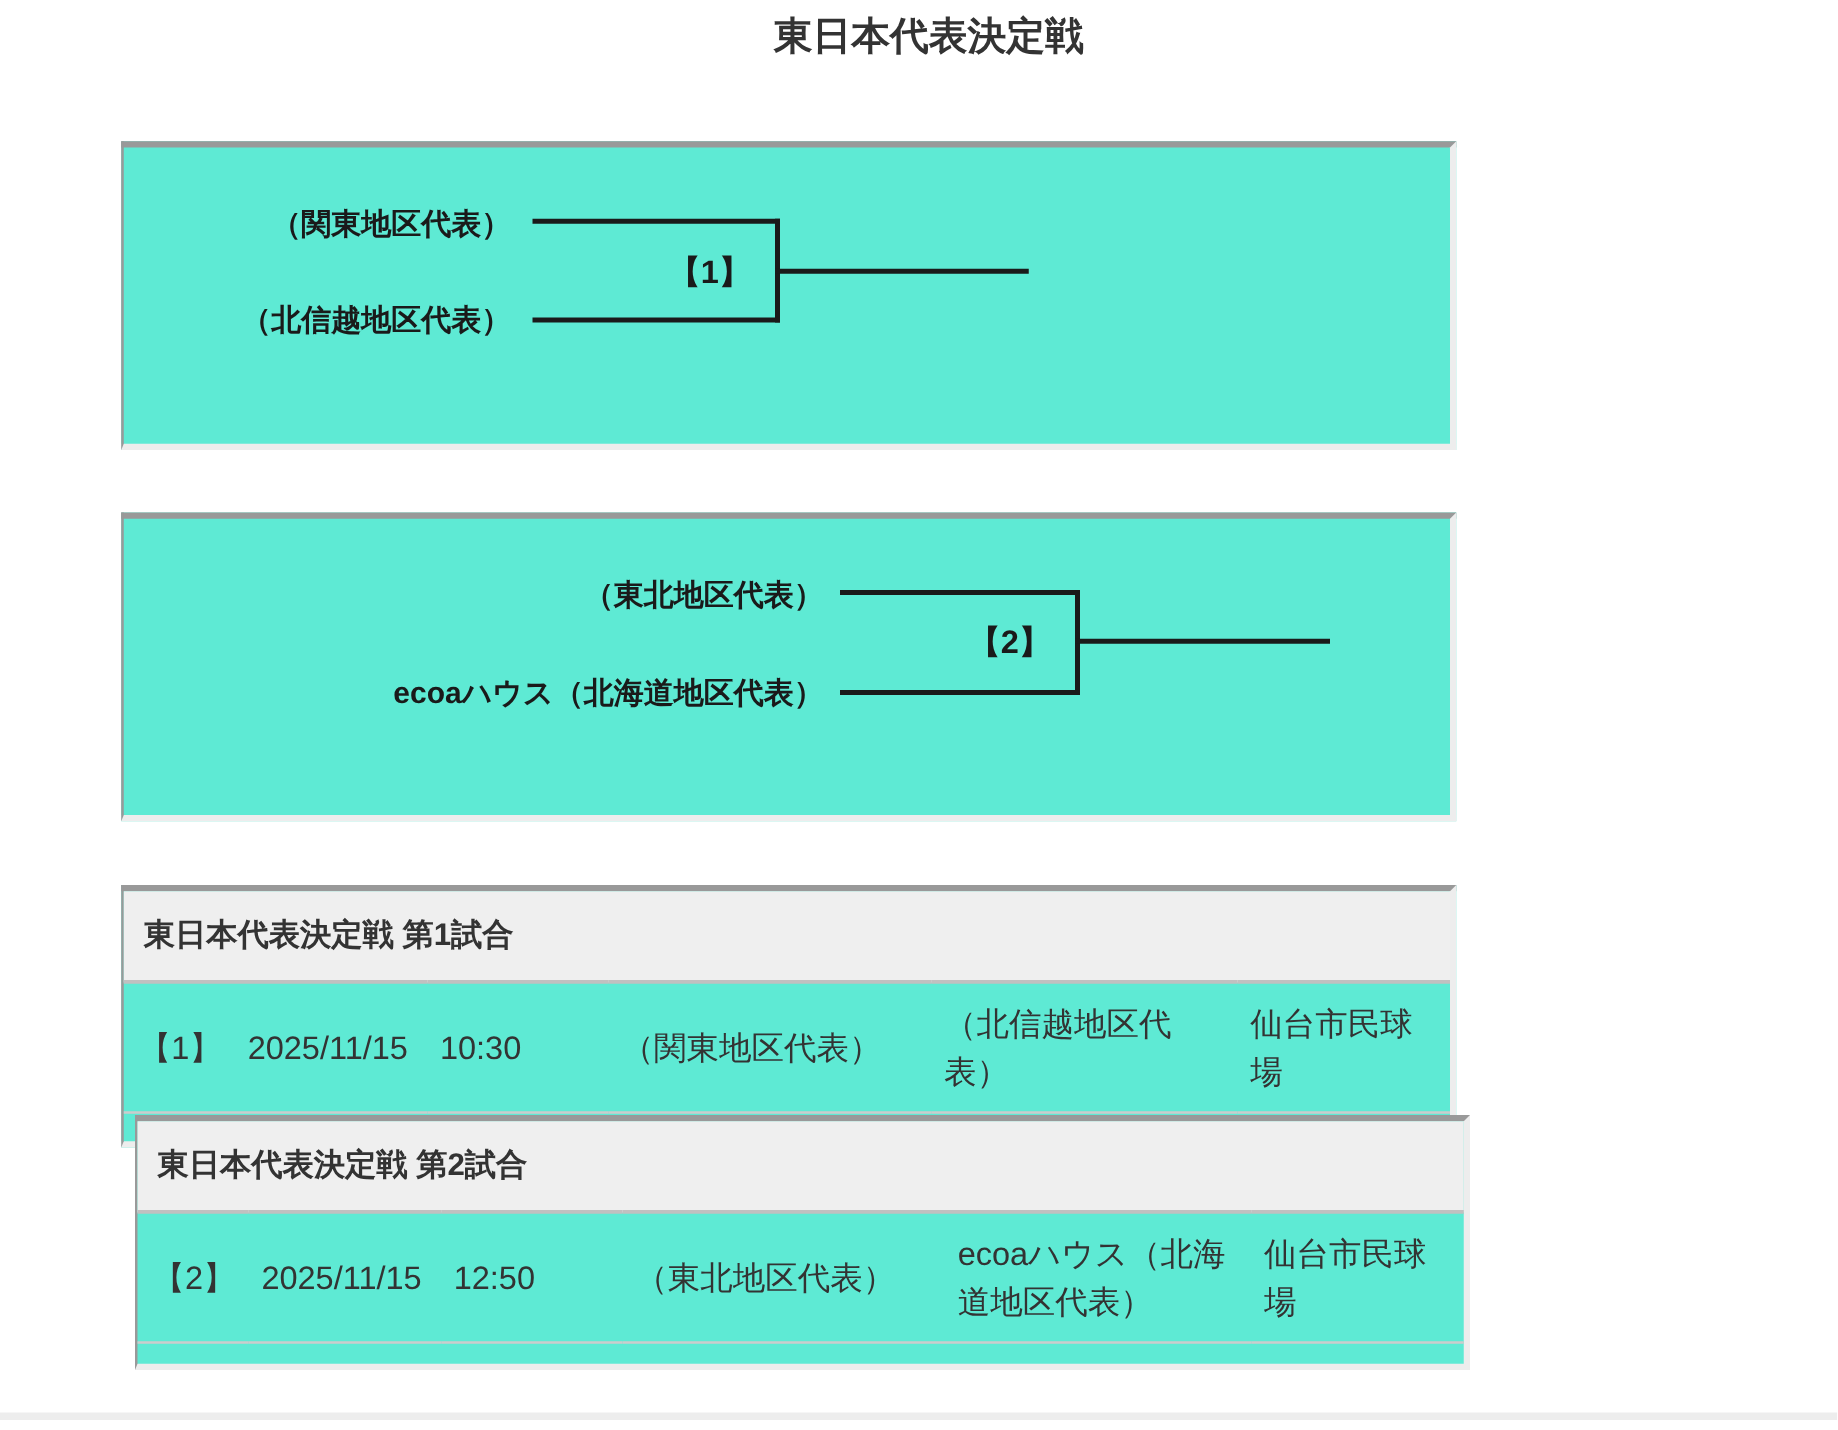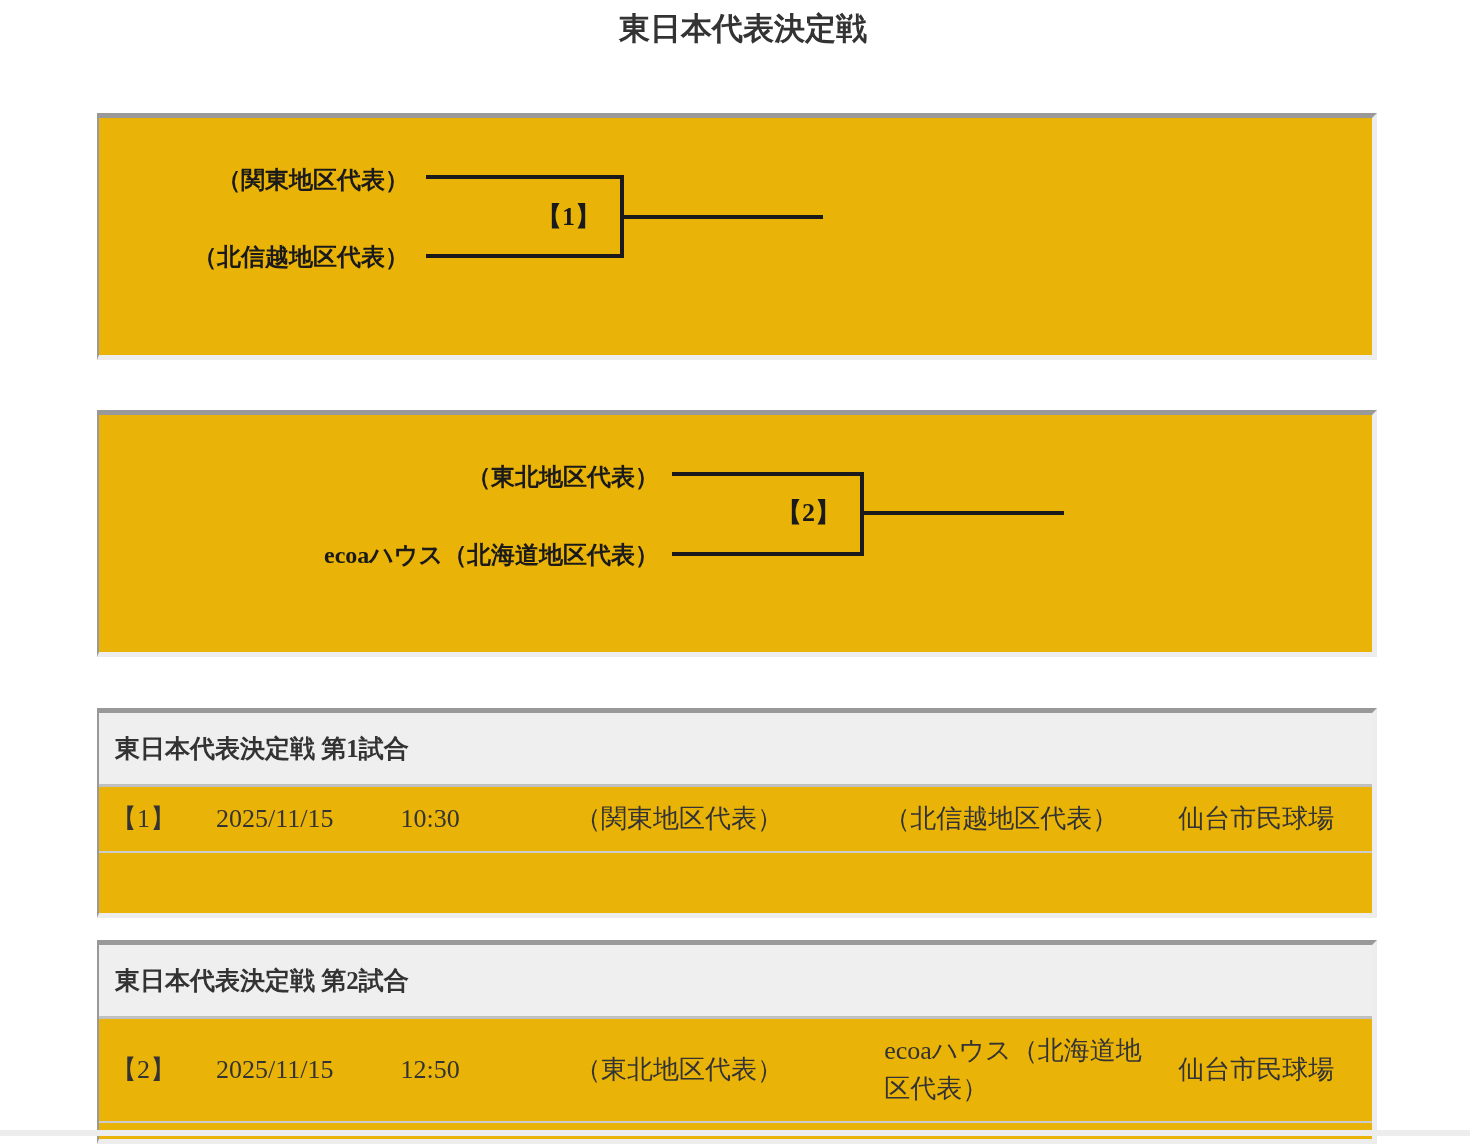--- a/index.html
+++ b/index.html
@@ -25,27 +25,26 @@
     text-align: center;
     font-size: 31px;
     line-height: 38px;
     font-weight: 700;
     color: #333333;
   }
   
   .panel {
     position: absolute;
     left: 97px;
-    width: 1280px;
-    background: #eab308;
+    width: 1068px;
+    background: #5eead4;
     border-top: 5px solid #999999;
     border-left: 2px solid #999999;
     border-right: 5px solid #ededed;
     border-bottom: 5px solid #ededed;
-    font-family: Liberation Serif, serif;
   }
   .bracket-panel { height: 247px; }
   .b1 { top: 113px; }
   .b2 { top: 410px; }
 
   .team {
     position: absolute;
     text-align: right;
     font-size: 24px;
     line-height: 30px;
@@ -76,21 +75,21 @@
   .b2 .team-top    { left: 0; width: 560px; top: 47px; }
   .b2 .team-bottom { left: 0; width: 560px; top: 125px; }
   .b2 .line-top    { left: 573px; width: 192px; top: 57px; }
   .b2 .line-bottom { left: 573px; width: 192px; top: 137px; }
   .b2 .vline       { left: 761px; top: 57px; height: 84px; }
   .b2 .line-out    { left: 761px; width: 204px; top: 96px; }
   .b2 .match-label { left: 0; width: 742px; top: 82px; }
 
   
   .t1 { top: 708px; height: 210px; }
-  .t2 { top: 940px; height: 204px; }
+  .t2 { top: 892px; height: 204px; margin-left: 11px; }
   .match-table {
     width: 100%;
     border-collapse: collapse;
     table-layout: fixed;
   }
   .match-table th.tbl-header {
     background: #efefef;
     text-align: left;
     font-size: 25px;
     line-height: 33px;

